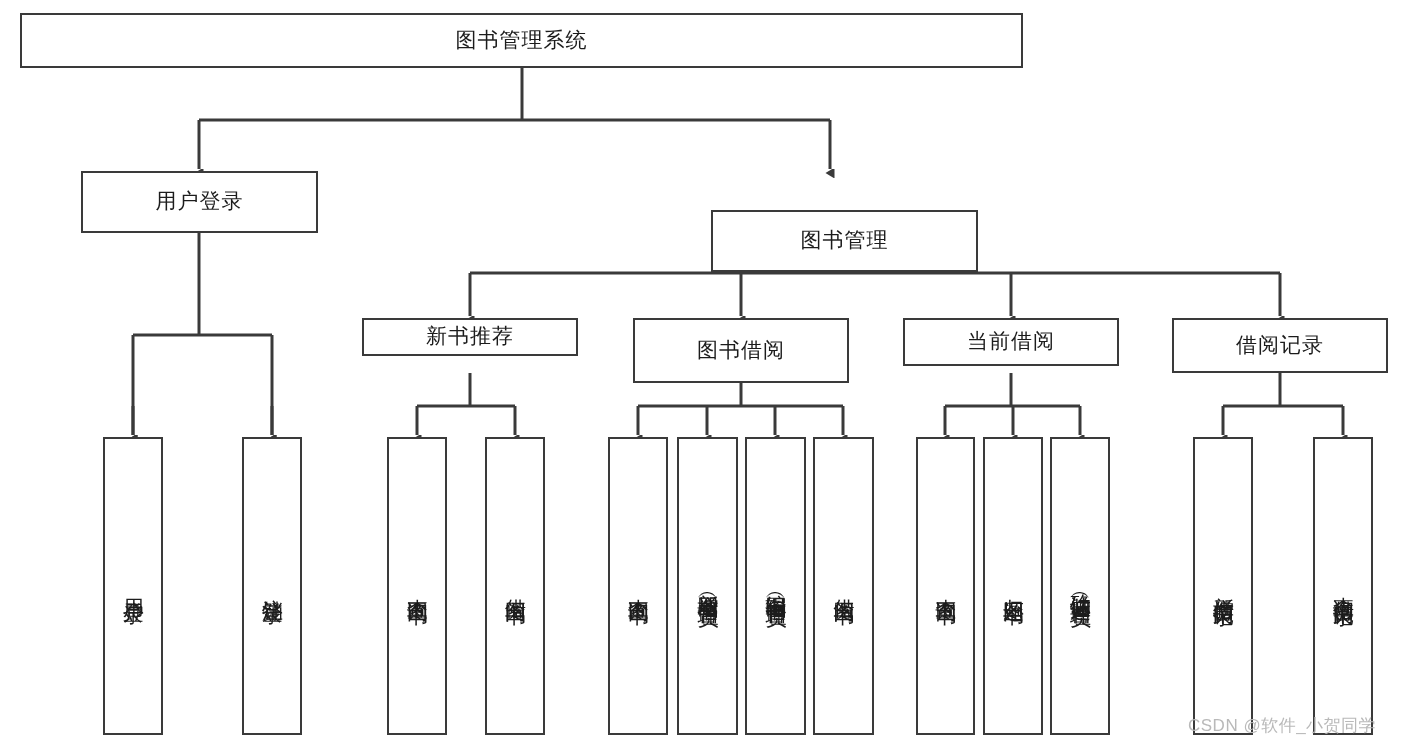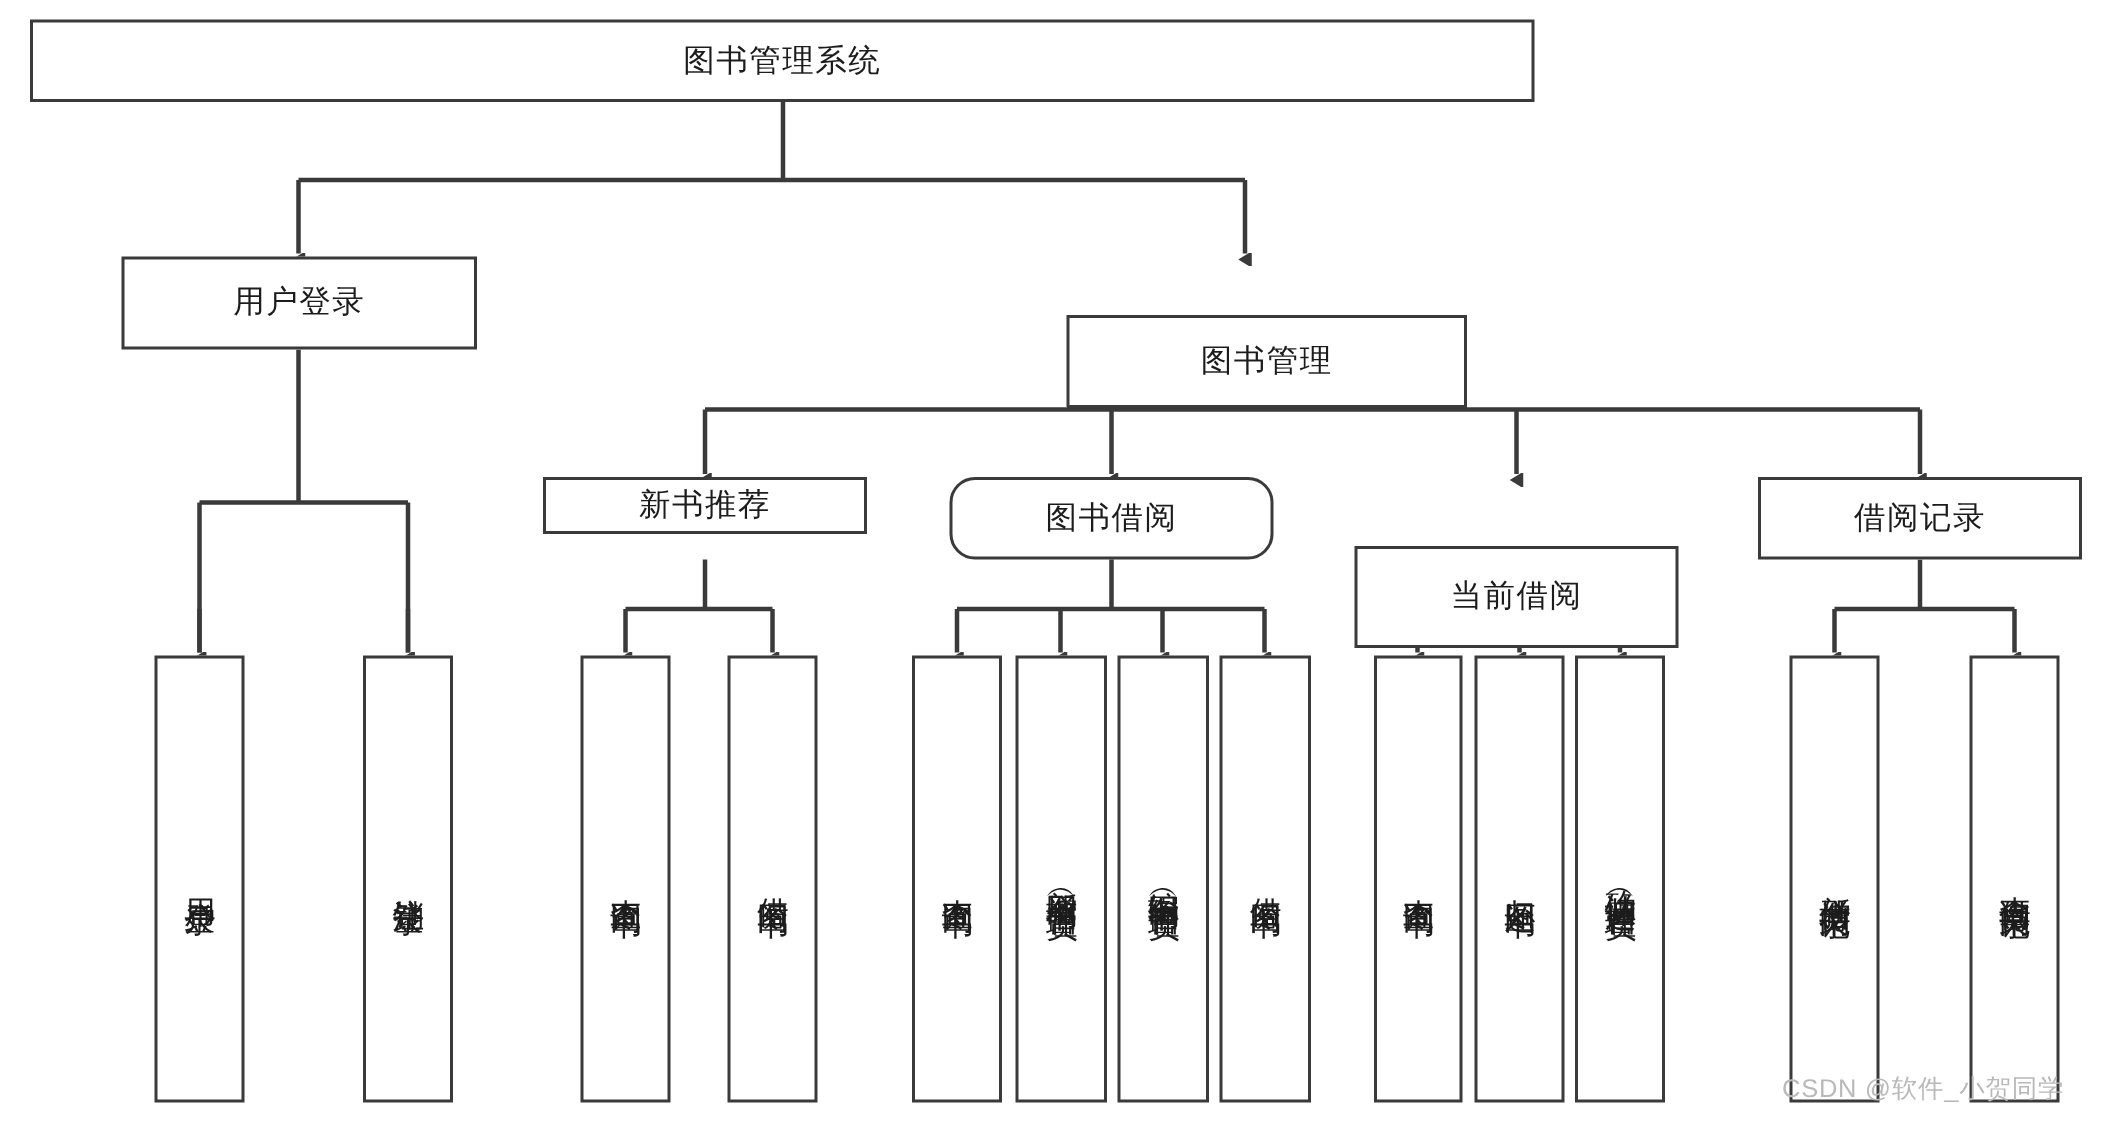--- a/index.html
+++ b/index.html
@@ -127,24 +127,24 @@
       </div>
       <div class="node horiz" style="left: 81px; top: 171px; width: 237px; height: 62px;">
         <span class="label">用户登录</span>
       </div>
       <div class="node horiz" style="left: 711px; top: 171px; width: 267px; height: 62px; margin-top: 39px;">
         <span class="label">图书管理</span>
       </div>
       <div class="node horiz" style="left: 362px; top: 318px; width: 216px; height: 38px;">
         <span class="label">新书推荐</span>
       </div>
-      <div class="node horiz" style="left: 633px; top: 318px; width: 216px; height: 55px; border-radius: 17px;">
+      <div class="node horiz" style="left: 633px; top: 318px; width: 216px; height: 65px;">
         <span class="label">图书借阅</span>
       </div>
-      <div class="node horiz" style="left: 903px; top: 318px; width: 216px; height: 68px; margin-top: 46px;">
+      <div class="node horiz" style="left: 903px; top: 318px; width: 216px; height: 48px;">
         <span class="label">当前借阅</span>
       </div>
       <div class="node horiz" style="left: 1172px; top: 318px; width: 216px; height: 55px;">
         <span class="label">借阅记录</span>
       </div>
       <div class="node vert" style="left: 103px; top: 437px; width: 60px; height: 298px;">
         <span class="label">用户登录</span>
       </div>
       <div class="node vert" style="left: 242px; top: 437px; width: 60px; height: 298px;">
         <span class="label">注销登录</span>

